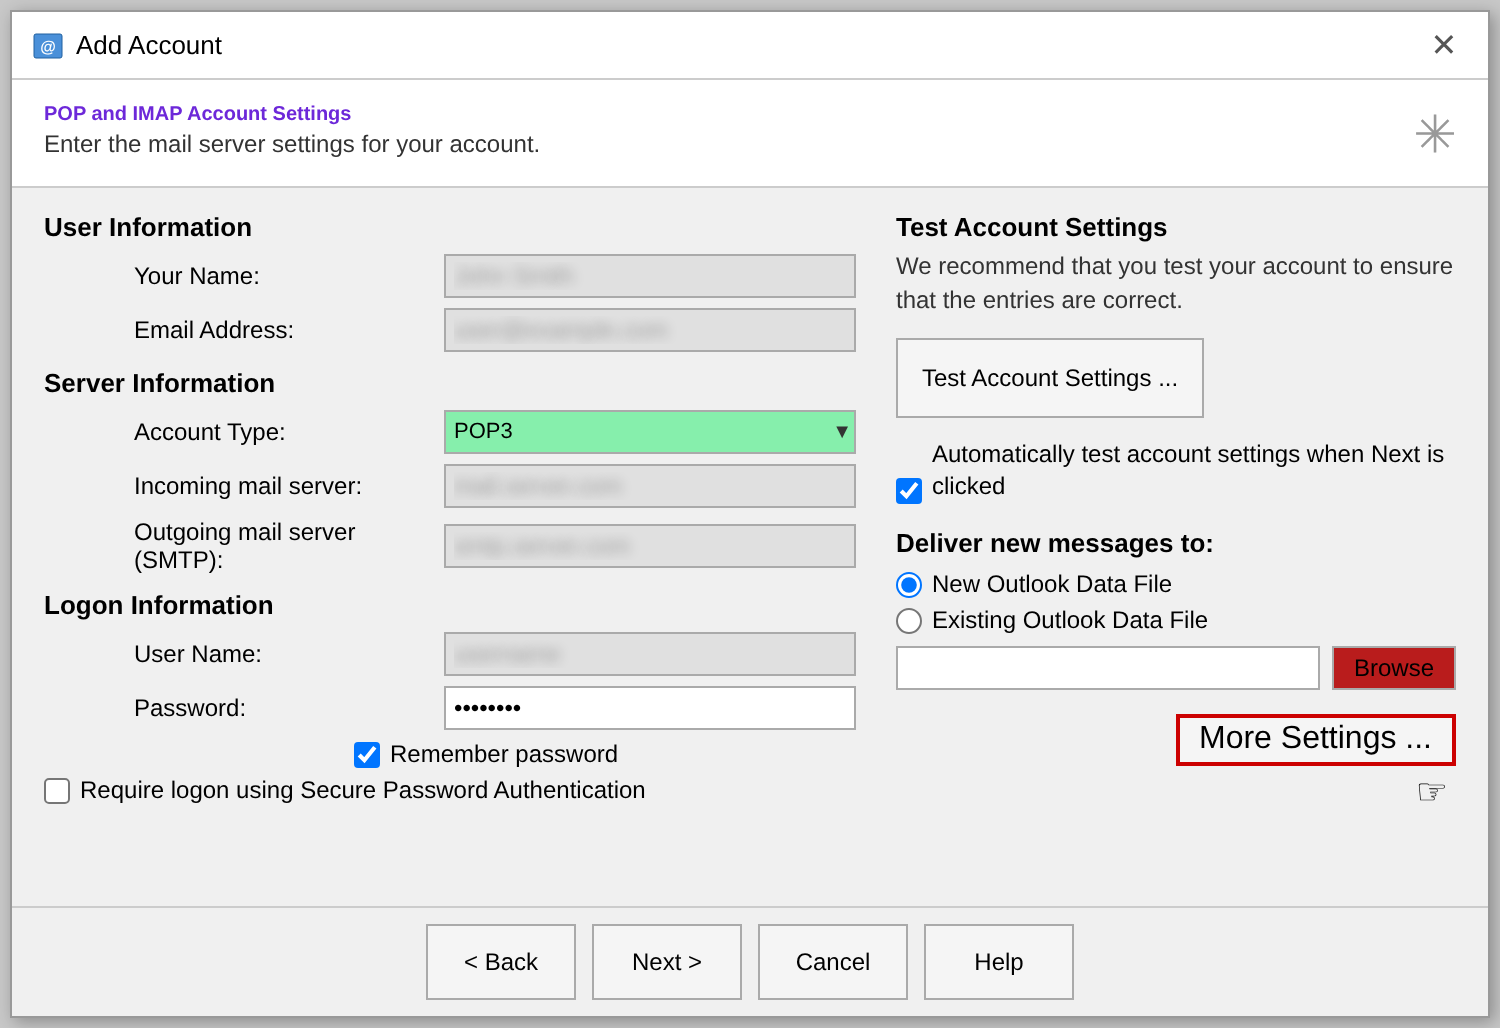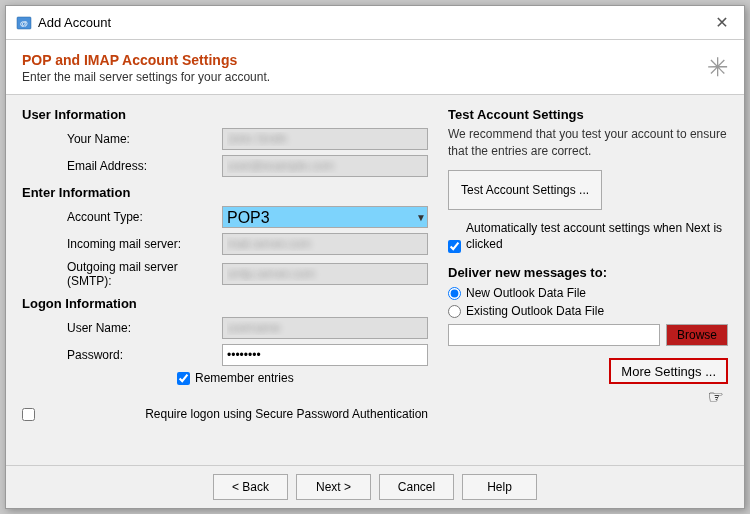--- a/index.html
+++ b/index.html
@@ -56,23 +56,23 @@
     
     .header-section {
       background: #fff;
       padding: 12px 16px 10px;
       border-bottom: 1px solid #ccc;
       display: flex;
       align-items: flex-start;
       justify-content: space-between;
     }
     .header-text h2 {
-      font-size: 14px;
+      font-size: 10px;
       font-weight: 700;
-      color: #c2410c;
+      color: #6d28d9;
       margin-bottom: 2px;
     }
     .header-text p {
       font-size: 12px;
       color: #333;
     }
     
     .main-content {
       display: flex;
       flex: 1;
@@ -119,22 +119,22 @@
     .select-wrapper {
       flex: 1;
       position: relative;
       display: flex;
       align-items: center;
     }
     .select-wrapper select {
       width: 100%;
       height: 22px;
       border: 1px solid #aaa;
-      background: #7dd3fc;
-      font-size: 16px;
+      background: #86efac;
+      font-size: 11px;
       padding: 0 20px 0 4px;
       appearance: none;
       -webkit-appearance: none;
     }
     .select-arrow {
       position: absolute;
       right: 2px;
       pointer-events: none;
       font-size: 10px;
       color: #333;
@@ -143,23 +143,22 @@
       display: flex;
       align-items: center;
       gap: 5px;
       margin: 4px 0 4px 155px;
       font-size: 12px;
     }
     .checkbox-row-left {
       display: flex;
       align-items: center;
       gap: 5px;
-      margin: 22px 0;
-      font-size: 12px;
-      justify-content: space-between;
+      margin: 4px 0;
+      font-size: 12px;
     }
     
     .right-panel {
       width: 280px;
       flex-shrink: 0;
     }
     .right-section-title {
       font-weight: 700;
       font-size: 13px;
       color: #000;
@@ -220,36 +219,36 @@
       font-size: 12px;
       cursor: pointer;
     }
     .more-settings-btn {
       display: block;
       margin: 12px 0 0 auto;
       height: 26px;
       padding: 0 10px;
       background: #f5f5f5;
       border: 2px solid #cc0000;
-      font-size: 13px;
+      font-size: 16px;
       cursor: pointer;
       color: #000;
     }
     
     .footer {
       border-top: 1px solid #ccc;
       background: #f0f0f0;
       padding: 8px 16px;
       display: flex;
       align-items: center;
       justify-content: center;
       gap: 8px;
     }
     .footer-btn {
-      height: 26px;
+      height: 38px;
       min-width: 75px;
       padding: 0 12px;
       background: #f5f5f5;
       border: 1px solid #aaa;
       font-size: 12px;
       cursor: pointer;
       text-align: center;
     }
   </style>
 </head>
@@ -285,21 +284,21 @@
       <div class="form-row">
         <span class="form-label">Your Name:</span>
         <input class="form-input blurred" type="text" value="John Smith" style="">
       </div>
 
       <div class="form-row">
         <span class="form-label">Email Address:</span>
         <input class="form-input blurred" type="text" value="user@example.com" style="">
       </div>
 
-      <div class="section-title">Enter Information</div>
+      <div class="section-title">Server Information</div>
 
       <div class="form-row">
         <span class="form-label">Account Type:</span>
         <div class="select-wrapper">
           <select>
             <option>POP3</option>
             <option>IMAP</option>
           </select>
           <span class="select-arrow">▼</span>
         </div>
@@ -322,21 +321,21 @@
         <input class="form-input blurred" type="text" value="username" style="">
       </div>
 
       <div class="form-row">
         <span class="form-label">Password:</span>
         <input class="form-input" type="password" value="password" style="">
       </div>
 
       <div class="checkbox-row">
         <input type="checkbox" checked="" style="">
-        <label>Remember entries</label>
+        <label>Remember password</label>
       </div>
 
       <div class="checkbox-row-left">
         <input type="checkbox" style="">
         <label>Require logon using Secure Password Authentication</label>
       </div>
 
     </div>
 
     <div class="right-panel">

